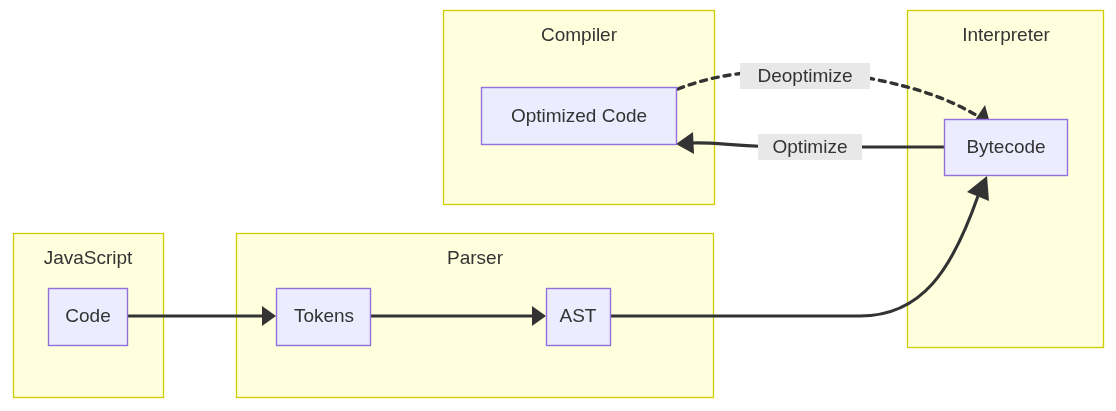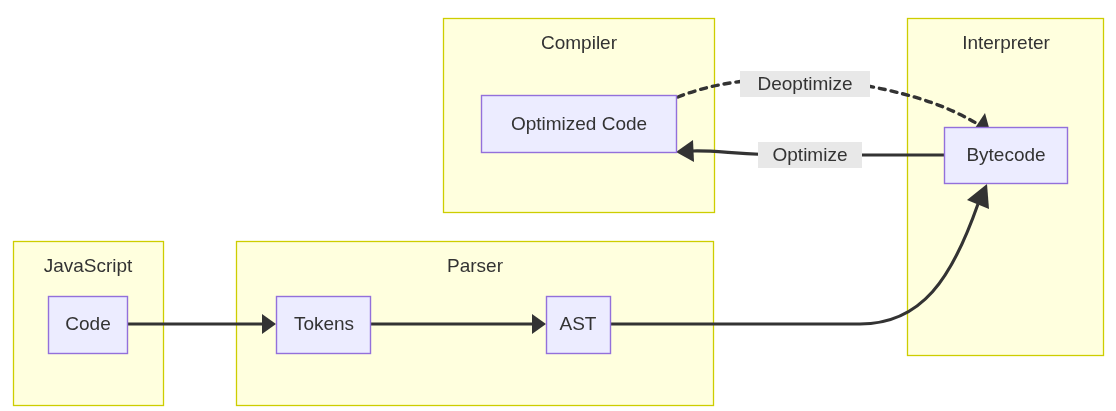--- a/index.html
+++ b/index.html
@@ -9,21 +9,21 @@
   }
   body {
     width: 1116px;
     height: 411px;
     position: relative;
     font-family: "Liberation Sans", "DejaVu Sans", sans-serif;
     overflow: hidden;
   }
   #diagram-root {
     position: absolute;
-    left: 0; top: 8px;
+    left: 0; top: 0;
     width: 1116px;
     height: 358px;
   }
   svg#flow {
     position: absolute;
     left: 0; top: 0;
     width: 1116px;
     height: 411px;
     display: block;
   }

